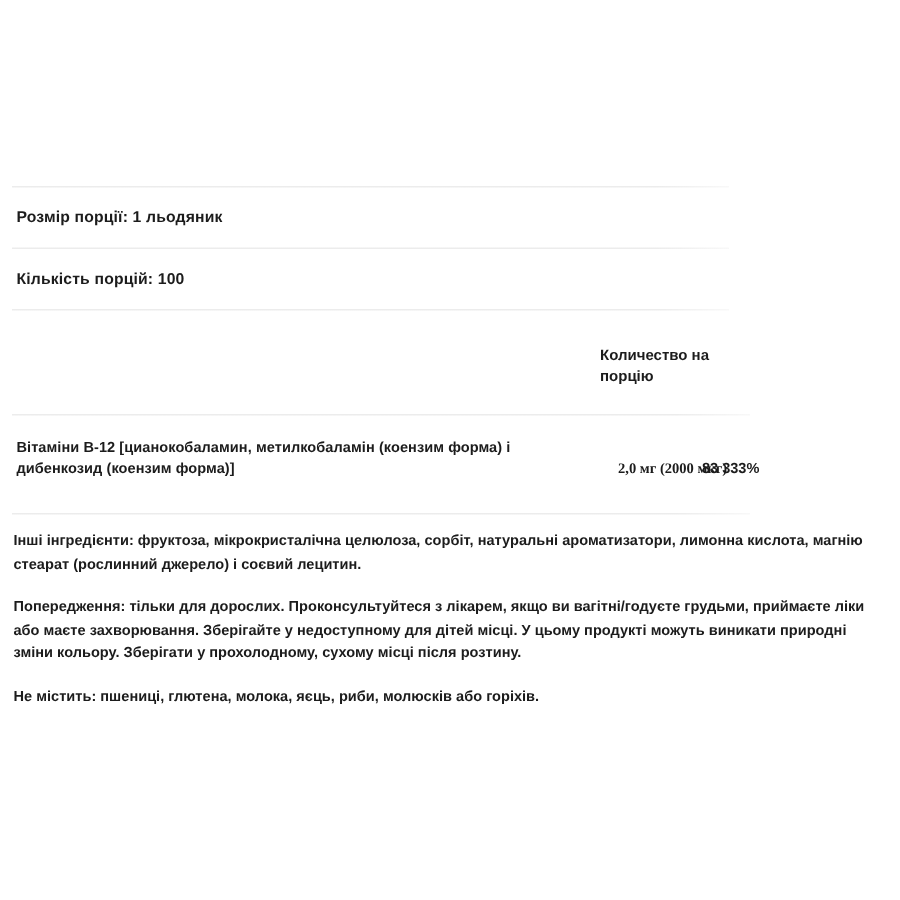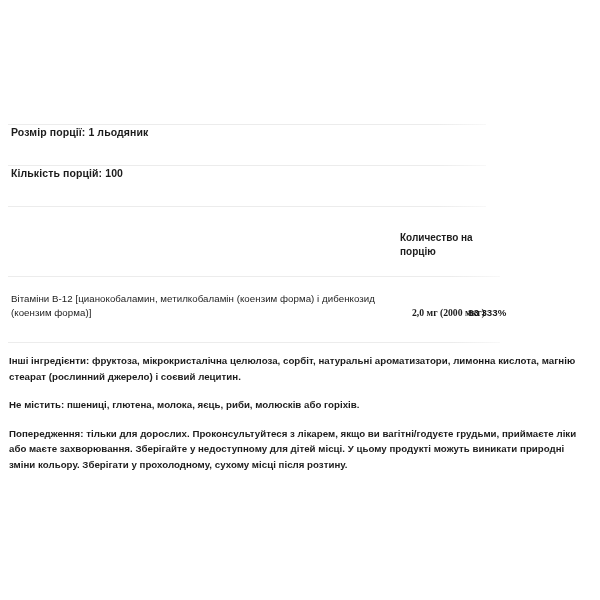--- a/index.html
+++ b/index.html
@@ -39,20 +39,21 @@
     border: 0;
   }
   .rule.wide {
     width: 492px;
   }
 
   
   .serving-row {
     height: 40px;
     display: flex;
+    align-items: center;
     padding-left: 11px;
     box-sizing: border-box;
   }
   .serving-row .txt {
     font-size: 10.5px;
     font-weight: bold;
     letter-spacing: 0.1px;
     line-height: 14px;
     color: #1c1c1c;
   }
@@ -77,21 +78,21 @@
   .nutrient-row {
     height: 65px;
     position: relative;
   }
   .nutrient-name {
     position: absolute;
     left: 11px;
     top: 15px;
     width: 380px;
     font-size: 9.7px;
-    font-weight: normal;
+    font-weight: bold;
     line-height: 14px;
     letter-spacing: 0.05px;
     color: #1c1c1c;
   }
   .nutrient-amount {
     position: absolute;
     left: 412px;
     top: 29px;
     font-size: 9.7px;
     font-weight: bold;
@@ -158,17 +159,17 @@
   <div class="nutrient-row">
     <div class="nutrient-name">Вітаміни B-12 [цианокобаламин, метилкобаламін (коензим форма) і дибенкозид (коензим форма)]</div>
     <div class="nutrient-amount">2,0 мг (2000 мкг)</div>
     <div class="nutrient-dv">83 333%</div>
   </div>
 
   <hr class="rule wide">
 
   <div class="body-text">
     <p>Інші інгредієнти: фруктоза, мікрокристалічна целюлоза, сорбіт, натуральні ароматизатори, лимонна кислота, магнію стеарат (рослинний джерело) і соєвий лецитин.</p>
+    <p>Попередження: тільки для дорослих. Проконсультуйтеся з лікарем, якщо ви вагітні/годуєте грудьми, приймаєте ліки або маєте захворювання. Зберігайте у недоступному для дітей місці. У цьому продукті можуть виникати природні зміни кольору. Зберігати у прохолодному, сухому місці після розтину.</p>
     <p>Не містить: пшениці, глютена, молока, яєць, риби, молюсків або горіхів.</p>
-    <p>Попередження: тільки для дорослих. Проконсультуйтеся з лікарем, якщо ви вагітні/годуєте грудьми, приймаєте ліки або маєте захворювання. Зберігайте у недоступному для дітей місці. У цьому продукті можуть виникати природні зміни кольору. Зберігати у прохолодному, сухому місці після розтину.</p>
   </div>
 
 </div>
 
 </body></html>

